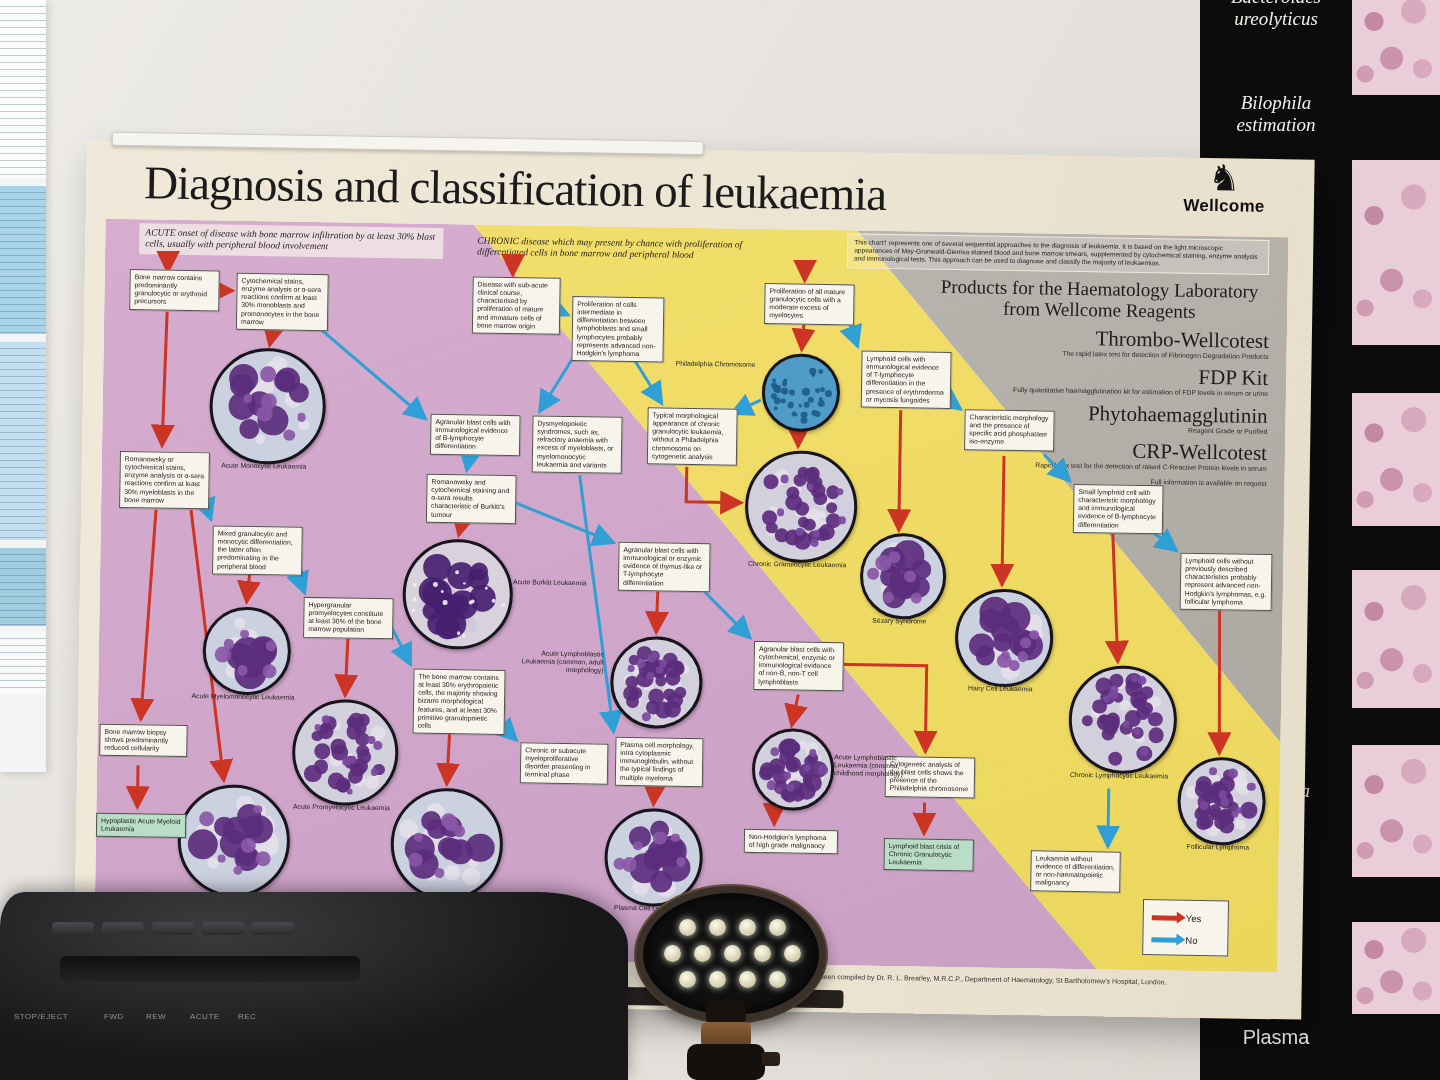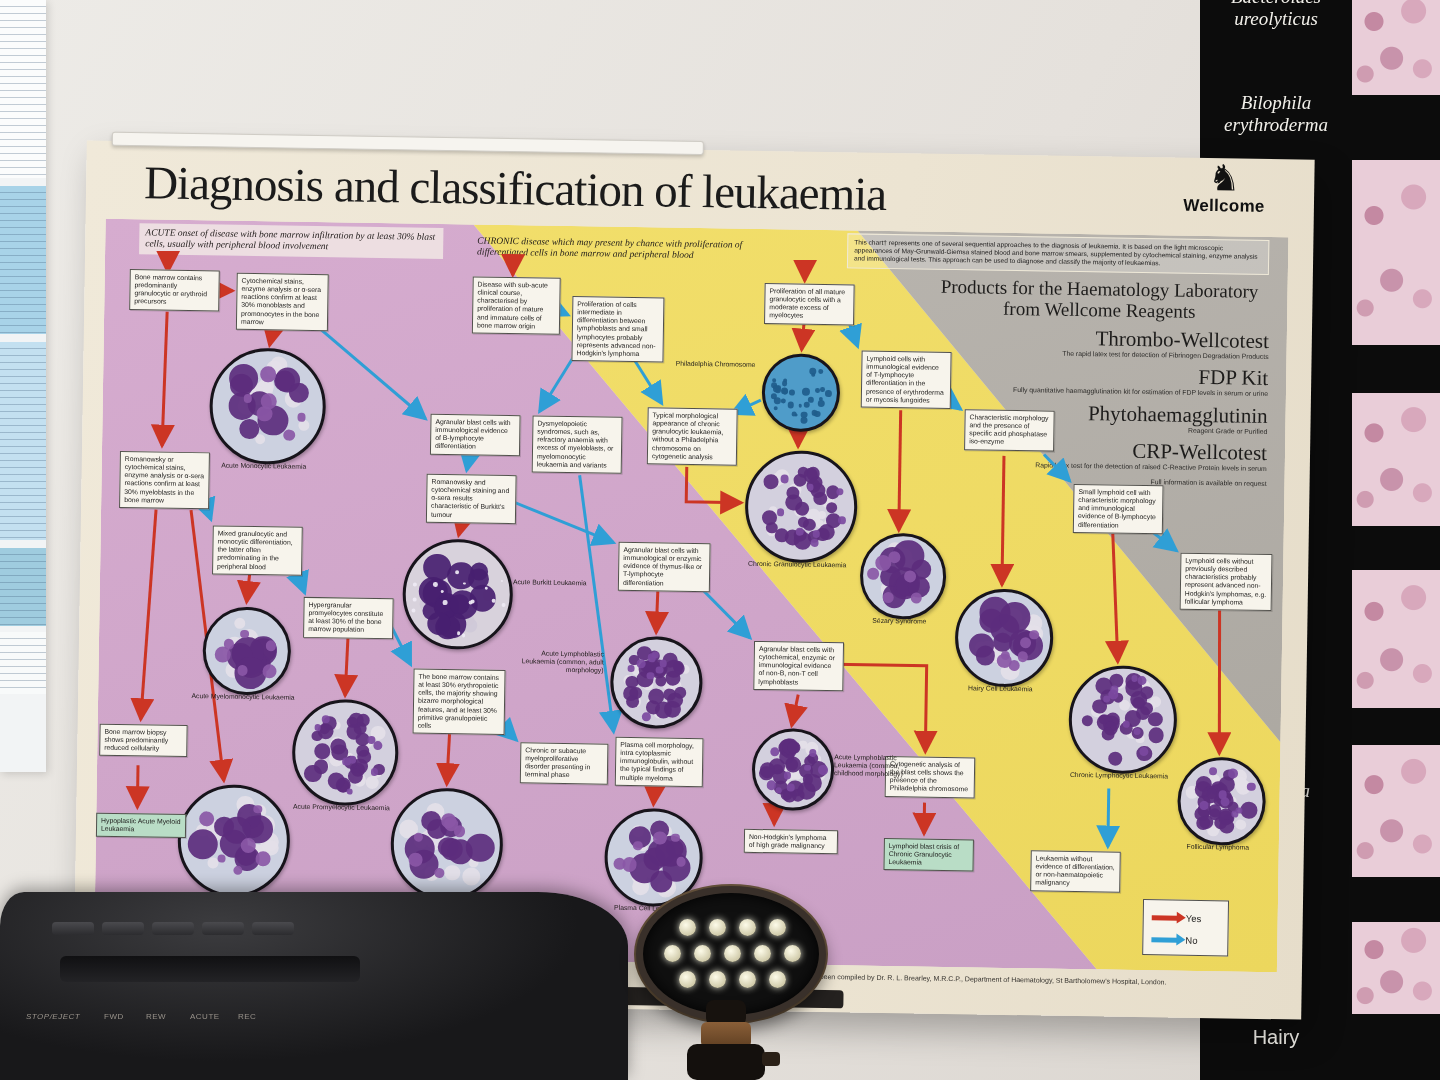--- a/index.html
+++ b/index.html
@@ -106,36 +106,36 @@
   <div class="right-poster" id="right-poster">
       <div class="pinkstrip" style="top: -10px; height: 105px;"></div>
       <div class="pinkstrip" style="top: 160px; height: 185px;"></div>
       <div class="pinkstrip" style="top: 393px; height: 133px;"></div>
       <div class="pinkstrip" style="top: 570px; height: 138px;"></div>
       <div class="pinkstrip" style="top: 745px; height: 132px;"></div>
       <div class="pinkstrip" style="top: 922px; height: 92px;"></div>
       <div class="bact" style="top: -14px; white-space: pre-line;">Bacteroides
 ureolyticus</div>
       <div class="bact" style="top: 92px; white-space: pre-line;">Bilophila
-erythroderma</div>
+estimation</div>
       <div class="bact" style="top: 198px; white-space: pre-line;">lobacter
 cilis</div>
       <div class="bact" style="top: 308px; white-space: pre-line;">cterium
 ferum</div>
       <div class="bact" style="top: 418px; white-space: pre-line;">cterium
 horum</div>
       <div class="bact" style="top: 528px; white-space: pre-line;">cterium
 atum</div>
       <div class="bact" style="top: 648px; white-space: pre-line;">otella
 media</div>
       <div class="bact" style="top: 758px; white-space: pre-line;">monas
 arolytica</div>
       <div class="bact" style="top: 864px; white-space: pre-line;">onella
 vula</div>
-      <div class="bact roman" style="top: 1026px; white-space: pre-line;">Hairy</div>
+      <div class="bact roman" style="top: 1026px; white-space: pre-line;">Plasma</div>
     </div>
 
   <div class="poster">
     <div class="rail-top"></div>
     <div class="rail-bottom"></div>
     <div class="poster-title">Diagnosis and classification of leukaemia</div>
     <div class="brand">
       <span class="uni">♞</span>
       <span class="bname">Wellcome</span>
     </div>
@@ -853,21 +853,21 @@
   </div>
 
   <div class="device">
     <div class="dev-btn" style="left:52px"></div>
     <div class="dev-btn" style="left:102px"></div>
     <div class="dev-btn" style="left:152px"></div>
     <div class="dev-btn" style="left:202px"></div>
     <div class="dev-btn" style="left:252px"></div>
     <div class="dev-slot"></div>
     <div id="dev-labels">
-        <span class="dev-label" style="left: 26px; font-style: italic;">STOP/EJECT</span>
+        <span class="dev-label" style="left: 14px;">STOP/EJECT</span>
         <span class="dev-label" style="left: 104px;">FWD</span>
         <span class="dev-label" style="left: 146px;">REW</span>
         <span class="dev-label" style="left: 190px;">ACUTE</span>
         <span class="dev-label" style="left: 238px;">REC</span>
       </div>
   </div>
 
   <div class="lamp-head" id="lamp-head">
       <div class="led" style="left: 36px; top: 26px;"></div>
       <div class="led" style="left: 66px; top: 26px;"></div>

